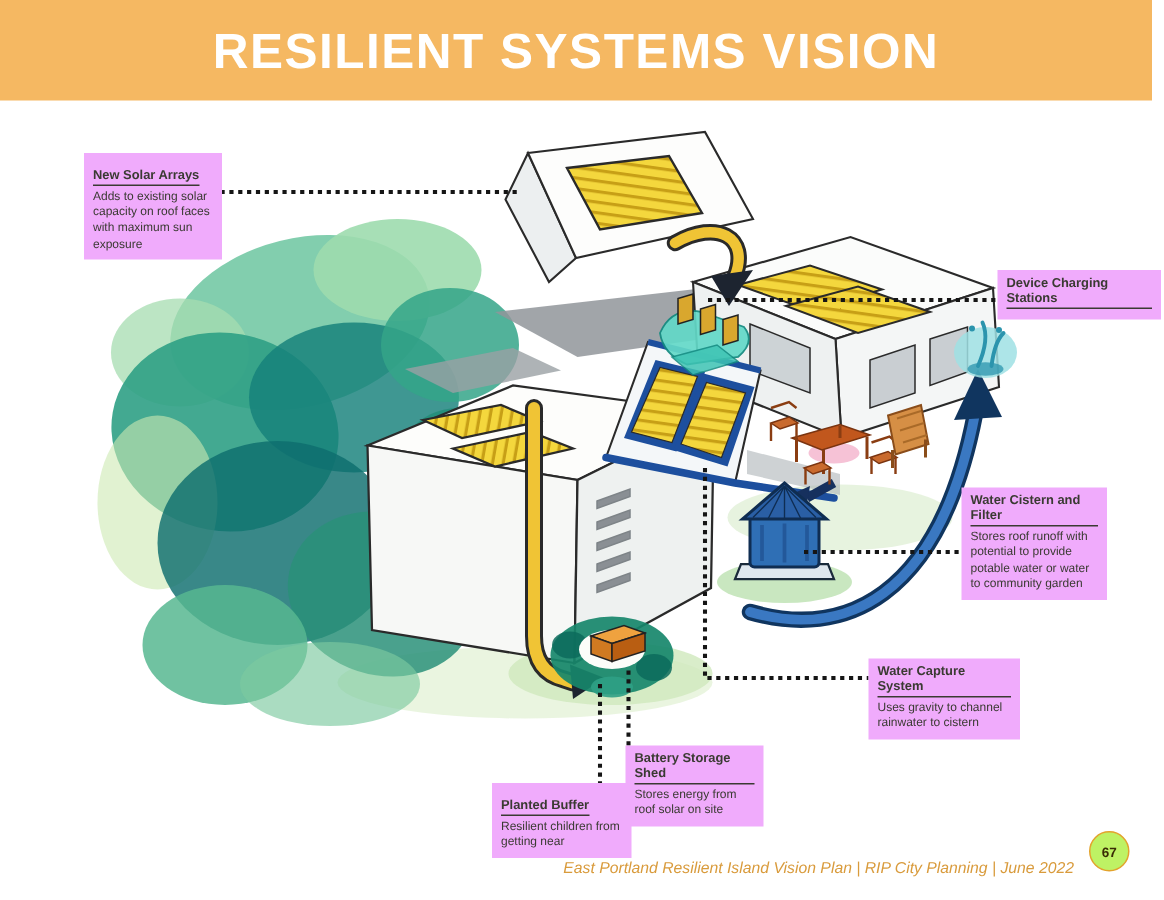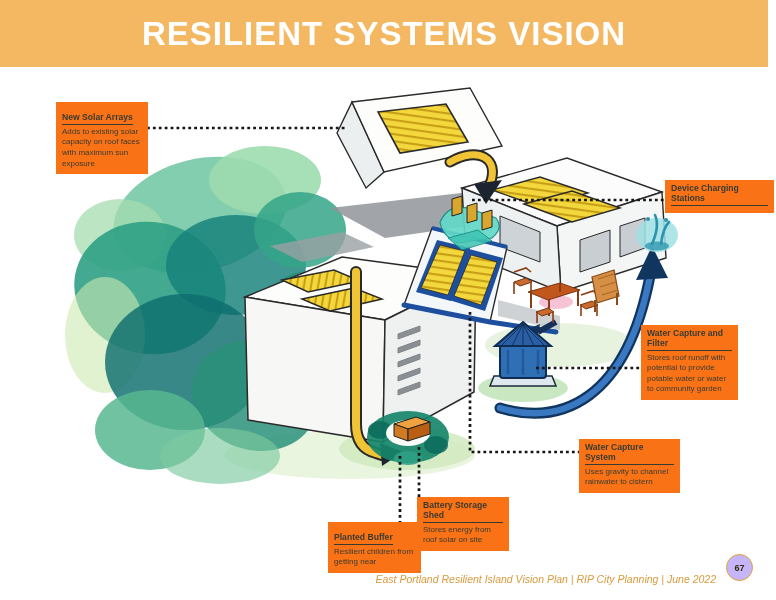--- a/index.html
+++ b/index.html
@@ -13,42 +13,42 @@
     background:#F5B862;display:flex;align-items:center;justify-content:center;z-index:3;
   }
   #header h1{
     margin:0;color:#ffffff;font-size:33px;font-weight:bold;letter-spacing:1px;
     font-family:"Liberation Sans", sans-serif;
   }
   
   #illustration{position:absolute;left:0;top:0;width:776px;height:600px;z-index:1;}
   
   .callout{
-    position:absolute;background:#f97316;padding:4px 6px 5px 6px;z-index:2;
+    position:absolute;background:#f0abfc;padding:4px 6px 5px 6px;z-index:2;
     color:#3A3A32;box-sizing:border-box;
   }
   .callout .title{
     display:inline-block;font-weight:bold;font-size:8.6px;line-height:1.15;
     border-bottom:1.2px solid #3A3A32;padding-bottom:1px;margin-bottom:2px;
   }
   .callout .body{font-size:8px;line-height:1.32;}
   #co-new-solar{left:56px;top:102px;width:92px;}
   #co-device{left:665px;top:180px;width:109px;}
   #co-cistern{left:641px;top:325px;width:97px;}
   #co-capture{left:579px;top:439px;width:101px;}
   #co-battery{left:417px;top:497px;width:92px;}
   #co-buffer{left:328px;top:522px;width:93px;}
   
   #footer-text{
     position:absolute;right:60px;bottom:15px;z-index:3;
     font-style:italic;font-size:10.5px;color:#D99B3C;
   }
   #page-circle{
     position:absolute;left:726px;top:554px;width:27px;height:27px;border-radius:50%;
-    background:#c4b5fd;border:1.5px solid #E3A32C;box-sizing:border-box;z-index:3;
+    background:#bef264;border:1.5px solid #E3A32C;box-sizing:border-box;z-index:3;
     display:flex;align-items:center;justify-content:center;
     font-size:9px;font-weight:bold;color:#3A2C05;
   }
 </style>
 </head>
 <body>
 
 <div id="page">
 
   <svg id="illustration" viewBox="0 0 776 600" xmlns="http://www.w3.org/2000/svg">
@@ -231,21 +231,21 @@
   <div class="callout" id="co-new-solar">
     <span class="title">New Solar Arrays</span>
     <div class="body">Adds to existing solar capacity on roof faces with maximum sun exposure</div>
   </div>
 
   <div class="callout" id="co-device">
     <span class="title">Device Charging Stations</span>
   </div>
 
   <div class="callout" id="co-cistern">
-    <span class="title">Water Capture and Filter</span>
+    <span class="title">Water Cistern and Filter</span>
     <div class="body">Stores roof runoff with potential to provide potable water or water to community garden</div>
   </div>
 
   <div class="callout" id="co-capture">
     <span class="title">Water Capture System</span>
     <div class="body">Uses gravity to channel rainwater to cistern</div>
   </div>
 
   <div class="callout" id="co-battery">
     <span class="title">Battery Storage Shed</span>

